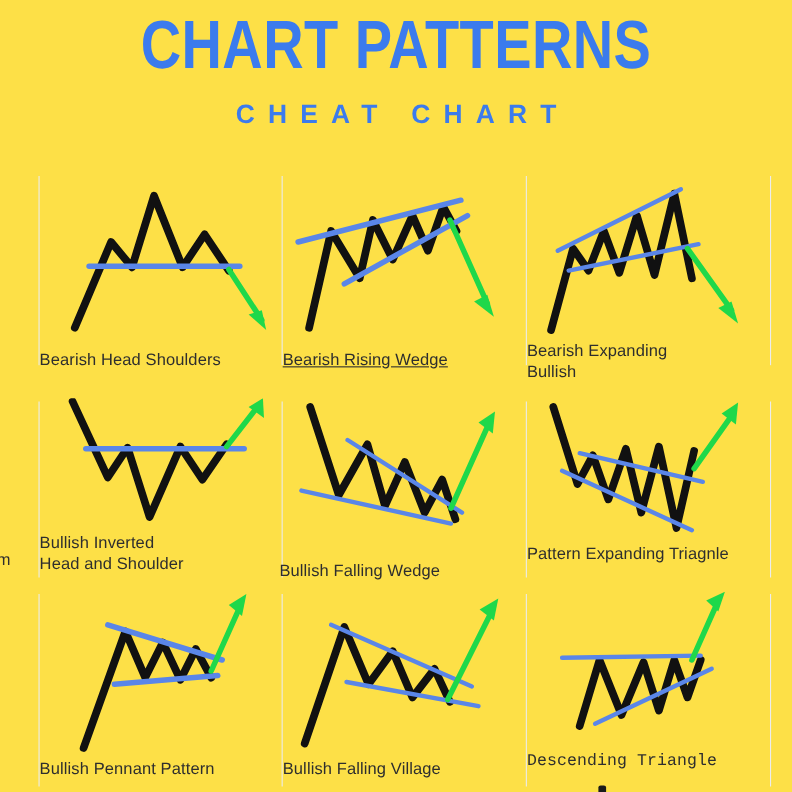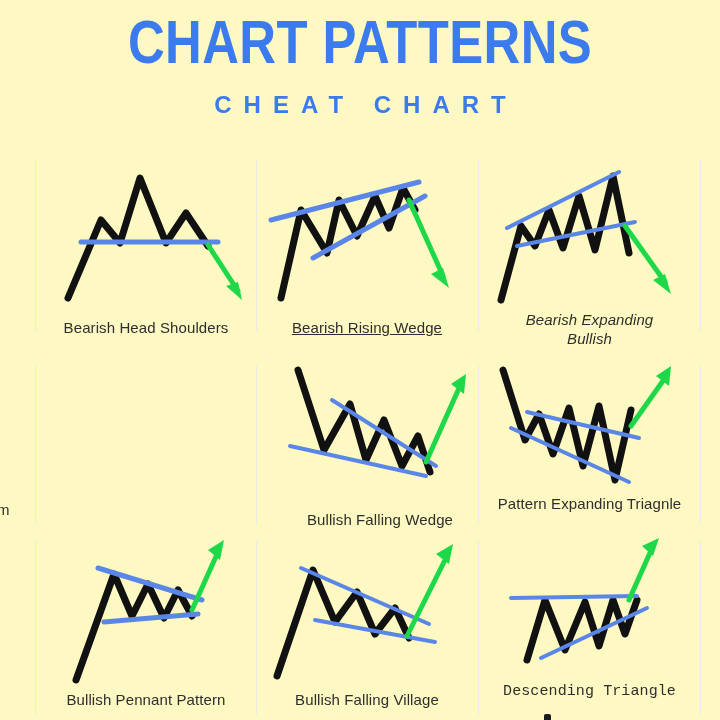--- a/index.html
+++ b/index.html
@@ -1,21 +1,21 @@
 <!DOCTYPE html>
 <html><head>
 <meta charset="utf-8">
 <style>
   html,body{margin:0;padding:0;}
   body{
     width:720px;height:720px;overflow:hidden;background:#ffffff;
     font-family:"Liberation Sans","DejaVu Sans",sans-serif;
     position:relative;
   }
-  #page{position:absolute;inset:0;width:720px;height:720px;background:#fef9c3;}
+  #page{position:absolute;inset:0;width:720px;height:720px;background:#fde047;}
 
   
   .header{position:absolute;left:0;top:0;width:720px;height:150px;}
   .title{
     position:absolute;left:0;top:6px;width:720px;text-align:center;
     font-family:"Liberation Sans","DejaVu Sans",sans-serif;
     font-size:62px;line-height:72px;font-weight:bold;
     letter-spacing:0.5px;color:#3b7bed;
     transform:scaleX(0.82);transform-origin:center top;
     white-space:nowrap;
@@ -27,25 +27,25 @@
     text-indent:12px;white-space:nowrap;
   }
 
   
   .grid{position:absolute;left:0;top:150px;width:720px;height:570px;}
   .divider{position:absolute;width:1px;background:#ececec;}
   .cell{position:absolute;}
   .figure{position:absolute;left:0;top:0;width:100%;}
   .figure svg{display:block;width:100%;height:100%;}
   .caption{
-    position:absolute;left:0;width:100%;text-align:center;
+    position:absolute;left:0;width:100%;text-align:left;
     color:#2e2e2e;font-size:15px;line-height:19px;font-weight:400;
     letter-spacing:0.1px;
   }
-  .caption.two-line{line-height:19px;font-style:italic;}
+  .caption.two-line{line-height:19px;}
 
   
   .edge-frag{
     position:absolute;color:#2e2e2e;font-size:15px;line-height:19px;
     white-space:nowrap;overflow:hidden;
   }
   .edge-dot{position:absolute;background:#1a1a1a;}
 </style>
 </head>
 <body>
@@ -112,22 +112,36 @@
           <line x1="146" y1="68" x2="186" y2="124" stroke="#1fd84a" stroke-width="5" stroke-linecap="round"></line>
           <polygon points="192,136 174,122 186,116" fill="#1fd84a"></polygon>
         </svg>
       </div>
       <div class="caption two-line" style="top:152px;">
         <div>Bearish Expanding</div>
         <div>Bullish</div>
       </div>
     </div>
 
-
-    <div class="cell" style="left:270px;top:212px;width:220px;height:200px;text-decoration:underline;">
+    <div class="cell" style="left:36px;top:212px;width:220px;height:200px;">
+      <div class="figure" style="height:120px;">
+        <svg viewBox="0 0 220 120" preserveAspectRatio="none" aria-hidden="true">
+          <polyline points="30,3 62,72 80,45 100,108 128,44 148,74 170,42" fill="none" stroke="#111111" stroke-width="7" stroke-linecap="round" stroke-linejoin="round"></polyline>
+          <line x1="42" y1="46" x2="186" y2="46" stroke="#5a86e8" stroke-width="5" stroke-linecap="round"></line>
+          <line x1="170" y1="44" x2="198" y2="8" stroke="#1fd84a" stroke-width="5" stroke-linecap="round"></line>
+          <polygon points="203,0 204,18 190,8" fill="#1fd84a"></polygon>
+        </svg>
+      </div>
+      <div class="caption two-line" style="top:122px;">
+        <div>Bullish Inverted</div>
+        <div>Head and Shoulder</div>
+      </div>
+    </div>
+
+    <div class="cell" style="left:254px;top:212px;width:220px;height:200px;text-decoration:underline;">
       <div class="figure" style="height:140px;">
         <svg viewBox="0 0 220 140" preserveAspectRatio="none" aria-hidden="true">
           <polyline points="28,8 54,88 80,42 96,98 114,58 132,104 148,74 160,110" fill="none" stroke="#111111" stroke-width="7" stroke-linecap="round" stroke-linejoin="round"></polyline>
           <line x1="62" y1="38" x2="166" y2="104" stroke="#5a86e8" stroke-width="4" stroke-linecap="round"></line>
           <line x1="20" y1="84" x2="156" y2="114" stroke="#5a86e8" stroke-width="4" stroke-linecap="round"></line>
           <line x1="156" y1="100" x2="190" y2="24" stroke="#1fd84a" stroke-width="5" stroke-linecap="round"></line>
           <polygon points="196,12 194,32 181,22" fill="#1fd84a"></polygon>
         </svg>
       </div>
       <div class="caption" style="top:148px;">

